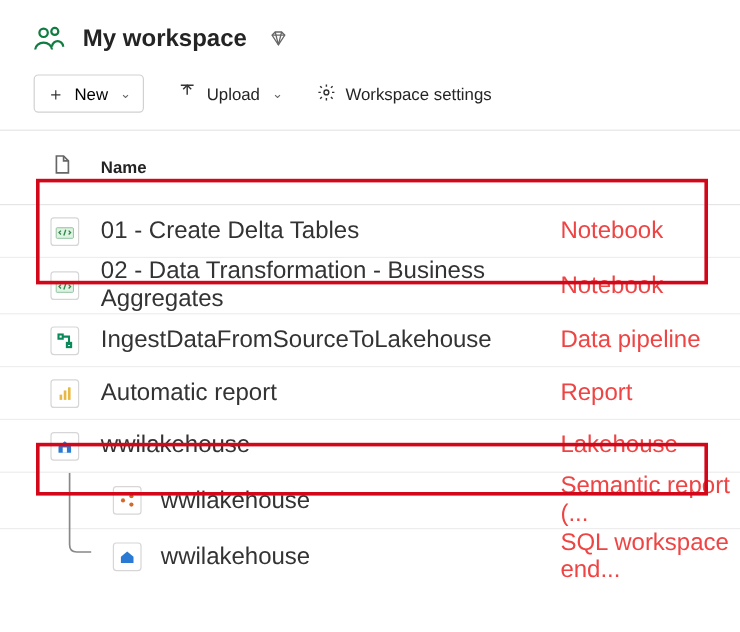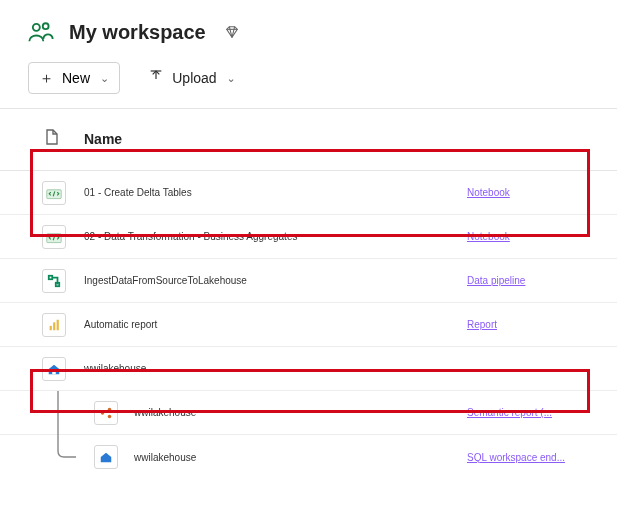--- a/index.html
+++ b/index.html
@@ -64,31 +64,31 @@
   }
   .thead {
     font-weight: 600;
     padding-bottom: 20px;
     border-bottom: 1px solid #e5e5e5;
   }
   .thead .icon-col { padding-left: 45px; color:#666;}
   .thead .name-col { padding-left: 0; }
   .row {
     border-bottom: 1px solid #ededed;
-    font-size: 10px;
+    font-size: 20px;
     color: #333;
   }
   .row .icon-col {
     display:flex;
     justify-content:center;
     align-items:center;
     padding-left: 30px;
     padding-right:6px;
   }
-  .row .type-col { color: #8b5cf6; text-decoration: underline; }
+  .row .type-col { color: #ef4444; }
   .item-icon {
     width: 24px; height: 24px;
     border: 1px solid #d6d6d6;
     border-radius: 3px;
     background: #fff;
     display:flex; align-items:center; justify-content:center;
   }
   .subrow {
     grid-template-columns: 134px 1fr 150px;
   }
@@ -141,20 +141,29 @@
     <span>
       <svg width="16" height="16" viewBox="0 0 24 24" fill="none" stroke="#333" stroke-width="1.8">
         <path d="M12 3v12"></path>
           <path d="M7 8l5-5 5 5"></path>
           <path d="M4 4h16" transform="translate(0 -1)"></path>
       </svg>
     </span>
     <span>Upload</span>
     <span class="chev">⌄</span>
   </span>
+  <span class="toolbar-item">
+    <span>
+      <svg width="16" height="16" viewBox="0 0 24 24" fill="none" stroke="#333" stroke-width="1.8">
+        <circle cx="12" cy="12" r="3"></circle>
+        <path d="M12 2v3M12 19v3M4.2 4.2l2.1 2.1M17.7 17.7l2.1 2.1M2 12h3M19 12h3M4.2 19.8l2.1-2.1M17.7 6.3l2.1-2.1"></path>
+      </svg>
+    </span>
+    <span>Workspace settings</span>
+  </span>
 </div>
 
 <div class="table hl-wrap">
   <div class="thead">
     <div class="icon-col">
       <svg width="14" height="16" viewBox="0 0 14 16" fill="none" stroke="#666" stroke-width="1.4">
         <path d="M2 1h6l4 4v10H2z"></path>
           <path d="M8 1v4h4"></path>
       </svg>
     </div>
@@ -214,20 +223,21 @@
   <div class="row">
     <div class="icon-col">
         <span class="item-icon">
       <svg width="14" height="14" viewBox="0 0 16 16" fill="none">
             <path d="M2 8l6-5 6 5v6H2z" fill="#2a7ad4"></path>
             <rect x="6" y="9" width="4" height="5" fill="#fff"></rect>
           </svg>
     </span>
       </div>
     <div>wwilakehouse</div>
+    <div class="type-col">Lakehouse</div>
   </div>
 
   <div class="sub-group">
     <svg class="tree-connector" viewBox="0 0 26 88" fill="none" stroke="#888" stroke-width="1.4">
       <path d="M6 0 V60 Q6 66 12 66 H24"></path>
     </svg>
     <div class="row subrow">
       <div class="icon-col">
           <span class="item-icon">
         <svg width="14" height="14" viewBox="0 0 16 16" fill="#d36a2a">

